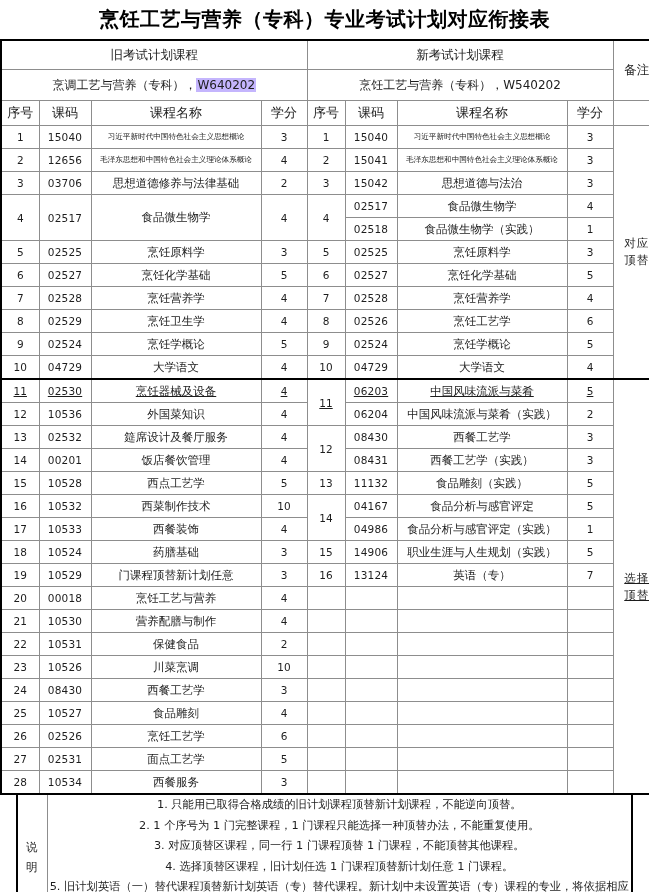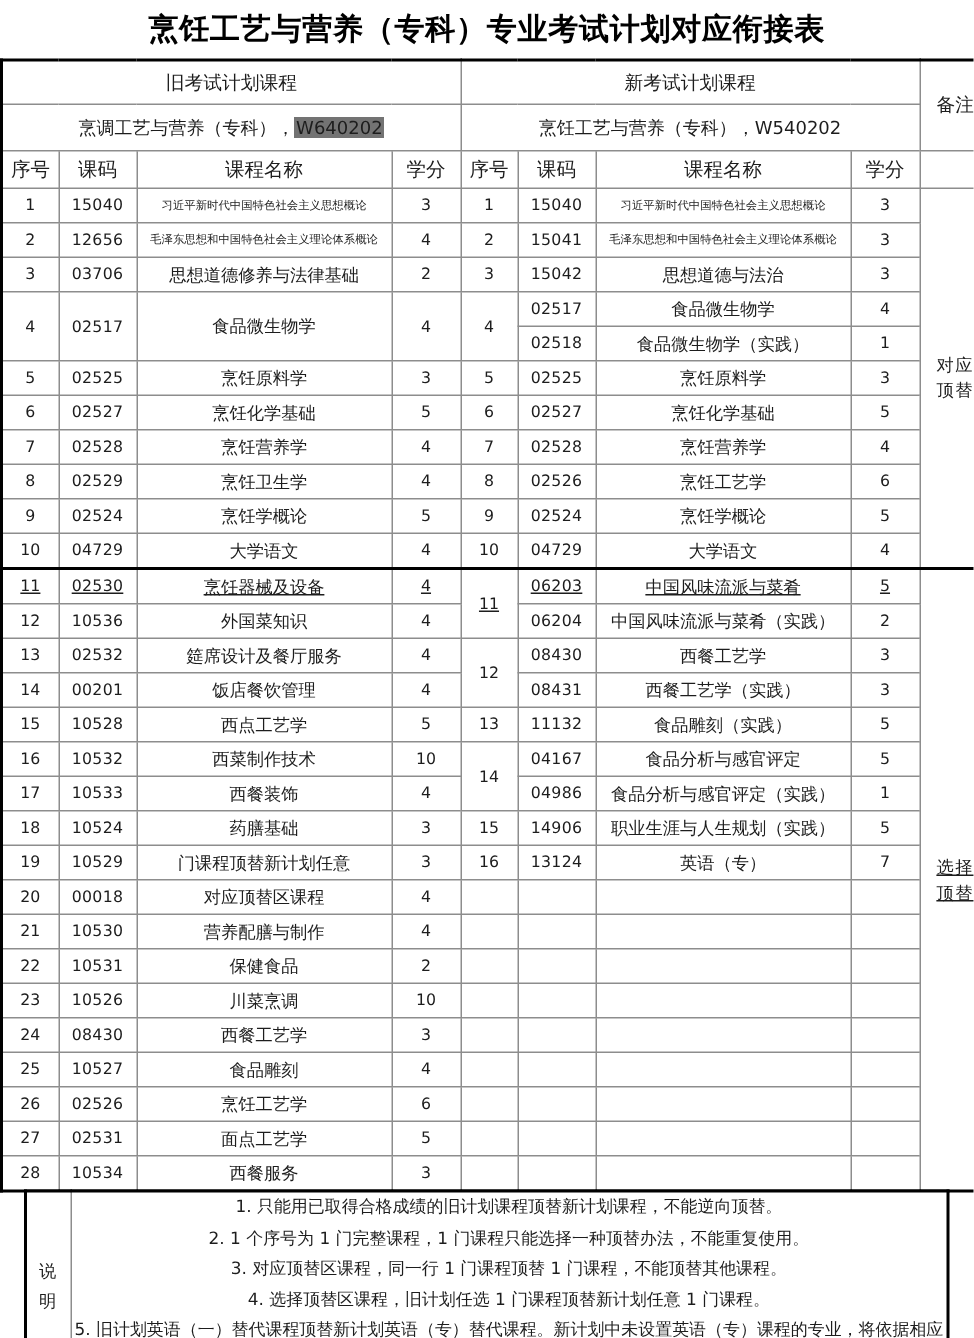--- a/index.html
+++ b/index.html
@@ -78,21 +78,21 @@
   td.name.tiny{font-size:7.6px;letter-spacing:0;}
   td.blank{height:22px;}
 
   .remark{
     font-size:11.5px;
     line-height:17px;
     letter-spacing:1px;
   }
 
   .hl{
-    background:#737373;
+    background:#c4b5fd;
     padding:0 1px;
   }
 
   .note-label{
     width:30px;
     font-size:11.5px;
     line-height:20px;
     letter-spacing:1px;
   }
   .note-body{
@@ -351,21 +351,21 @@
           <td class="cell name">门课程顶替新计划任意</td>
           <td class="cell credit">3</td>
           <td class="cell seq">16</td>
           <td class="cell code">13124</td>
           <td class="cell name">英语（专）</td>
           <td class="cell credit">7</td>
         </tr>
         <tr>
           <td class="cell seq">20</td>
           <td class="cell code">00018</td>
-          <td class="cell name">对应顶替区课程</td>
+          <td class="cell name">烹饪工艺与营养</td>
           <td class="cell credit">4</td>
           <td class="cell blank"></td>
           <td class="cell blank"></td>
           <td class="cell blank"></td>
           <td class="cell blank"></td>
         </tr>
         <tr>
           <td class="cell seq">21</td>
           <td class="cell code">10530</td>
           <td class="cell name">营养配膳与制作</td>

